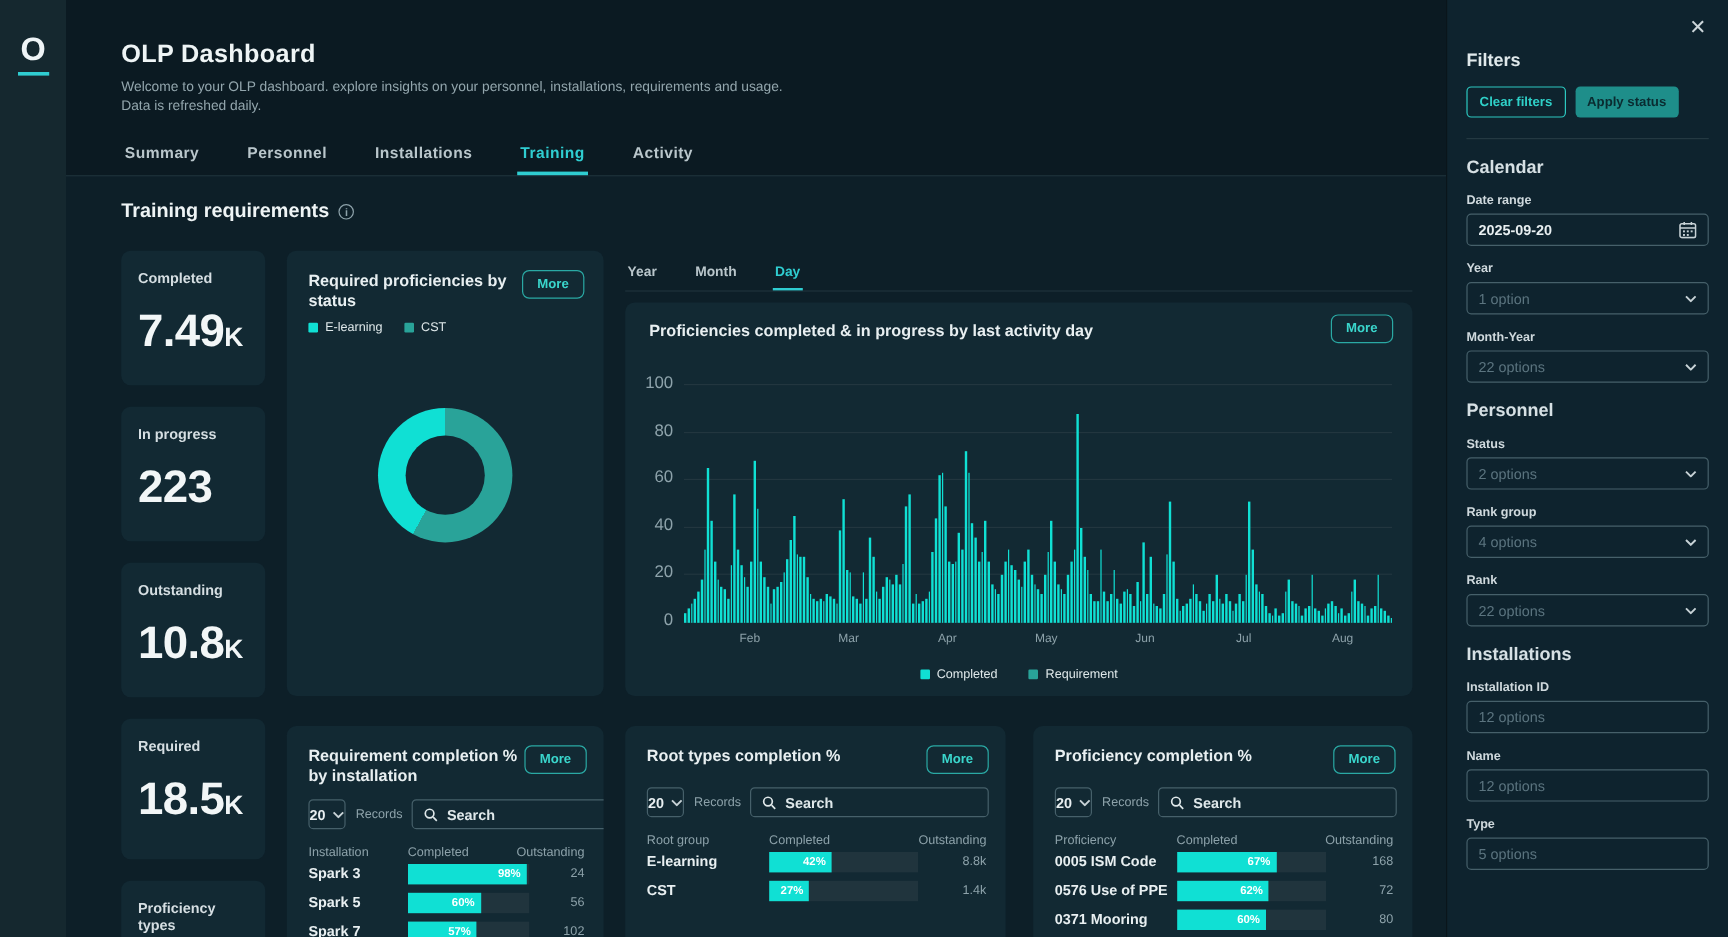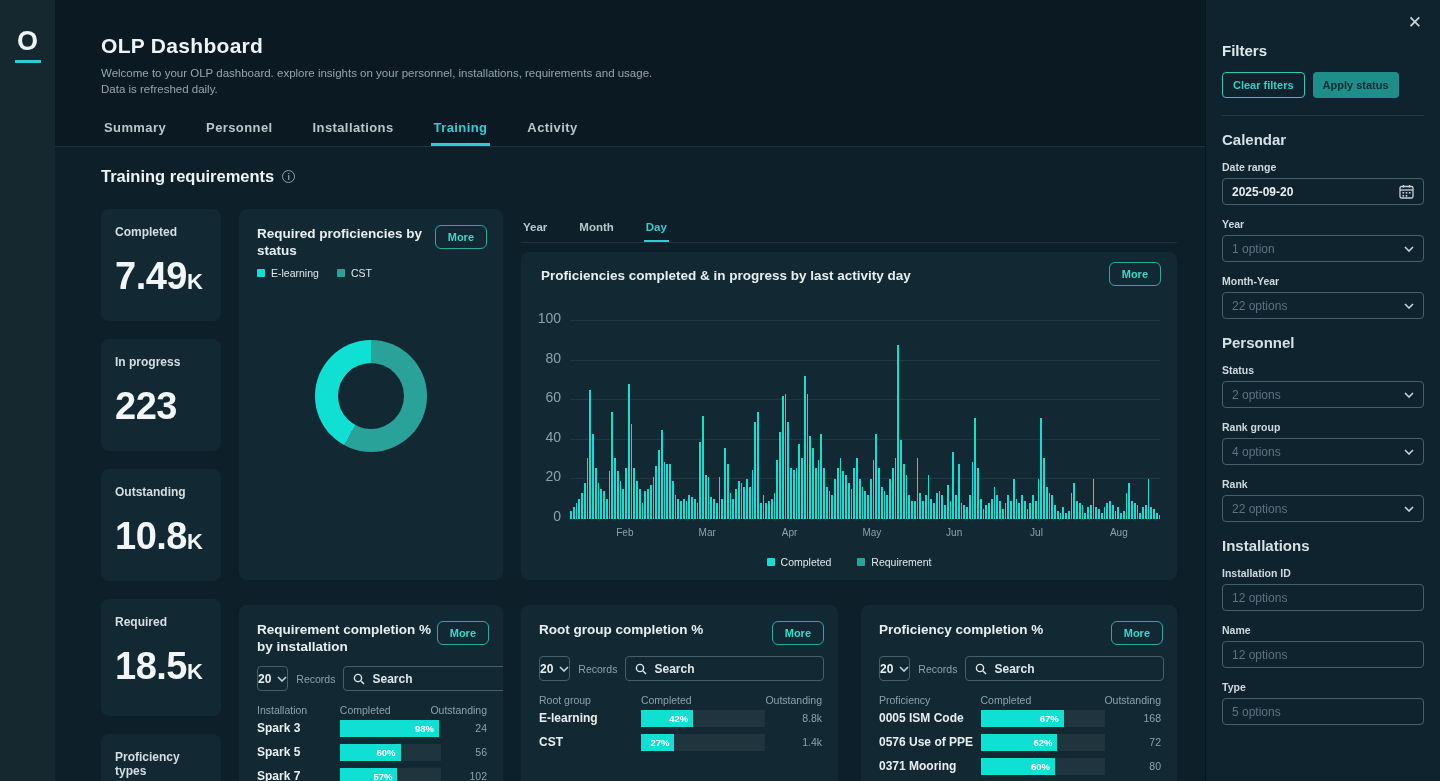--- a/index.html
+++ b/index.html
@@ -490,21 +490,21 @@
               <div class="bar-track">
                 <div class="bar-fill" style="width: 57%;">57%</div>
               </div>
             </span>
             <span class="c-out">102</span>
           </div>
         </div>
     </div>
     <div class="table-card" id="tcard1">
       <div class="tc-head">
-        <div class="tc-title">Root group completion %</div>
+        <div class="tc-title">Root types completion %</div>
         <button class="more-btn">More</button>
       </div>
       <div class="tc-controls">
           <div class="page-select">
             <span>20</span>
             <svg width="10" height="6" viewBox="0 0 10 6" class="icon-svg">
               <polyline points="1,1 5,5 9,1" fill="none" stroke="#c7d2d6" stroke-width="1.6"></polyline>
             </svg>
           </div>
           <span class="records-label">Records</span>

